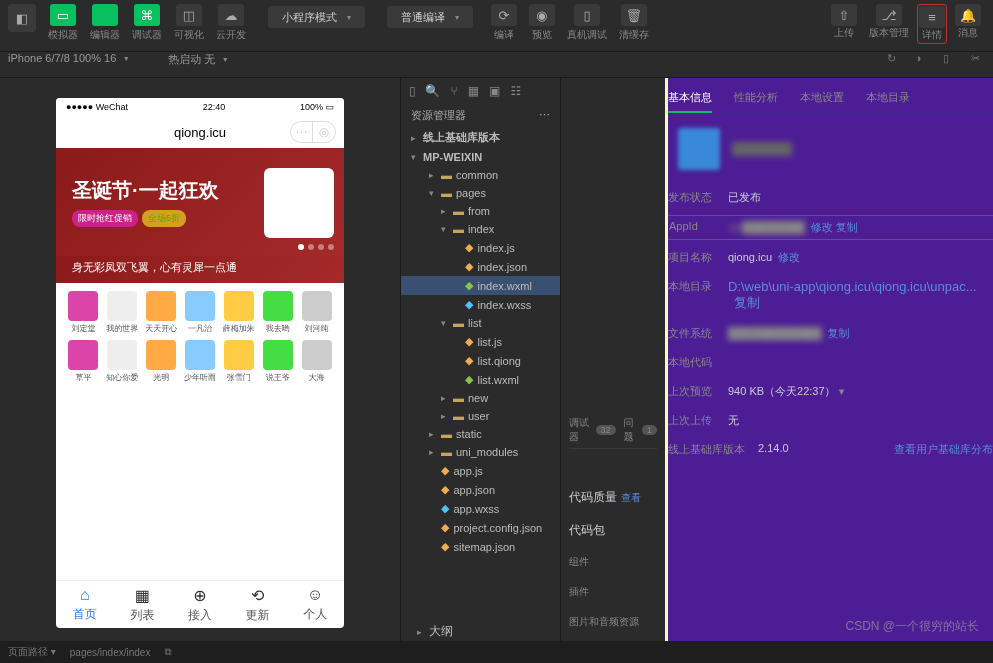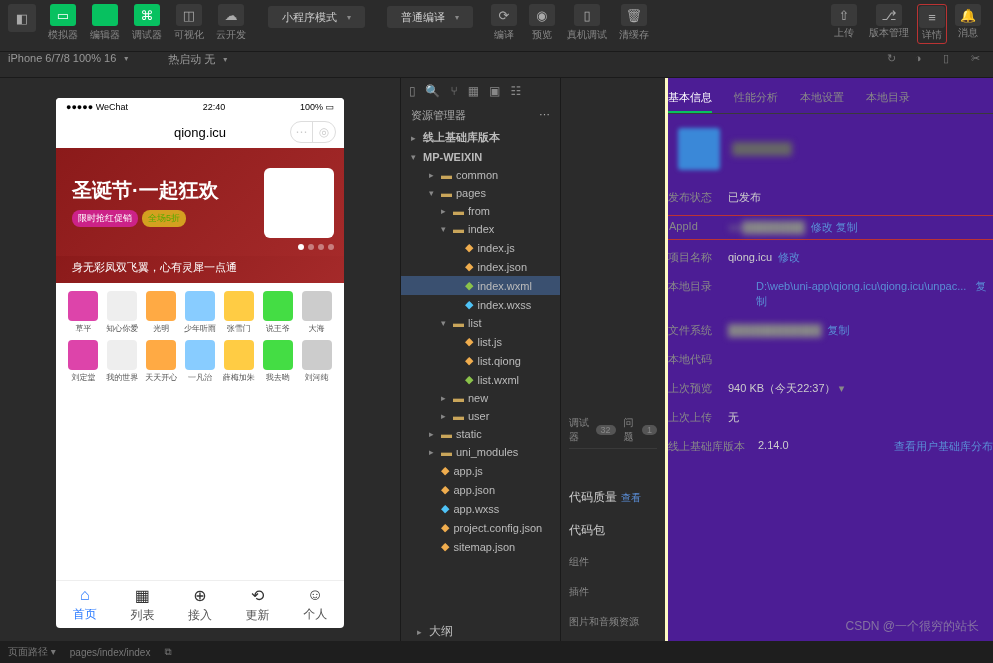--- a/index.html
+++ b/index.html
@@ -224,20 +224,50 @@
         <div class="banner-gift"></div>
         <div class="dots">
             <span class="dot active"></span>
             <span class="dot"></span>
             <span class="dot"></span>
             <span class="dot"></span>
           </div>
       </div>
       <div class="subtitle">身无彩凤双飞翼，心有灵犀一点通</div>
       <div class="avatar-grid">
+        <div class="avatar-row" id="av-row2">
+            <div class="avatar-item">
+              <div class="avatar-img" style="background:#d4a"></div>
+              <div class="avatar-name">刘定堂</div>
+            </div>
+            <div class="avatar-item">
+              <div class="avatar-img" style="background:#eee"></div>
+              <div class="avatar-name">我的世界</div>
+            </div>
+            <div class="avatar-item">
+              <div class="avatar-img" style="background:#fa4"></div>
+              <div class="avatar-name">天天开心</div>
+            </div>
+            <div class="avatar-item">
+              <div class="avatar-img" style="background:#8cf"></div>
+              <div class="avatar-name">一凡治</div>
+            </div>
+            <div class="avatar-item">
+              <div class="avatar-img" style="background:#fc4"></div>
+              <div class="avatar-name">薛梅加朱</div>
+            </div>
+            <div class="avatar-item">
+              <div class="avatar-img" style="background:#4d4"></div>
+              <div class="avatar-name">我去哟</div>
+            </div>
+            <div class="avatar-item">
+              <div class="avatar-img" style="background:#ccc"></div>
+              <div class="avatar-name">刘河纯</div>
+            </div>
+          </div>
         <div class="avatar-row" id="av-row1">
             <div class="avatar-item">
               <div class="avatar-img" style="background:#d4a"></div>
               <div class="avatar-name">草平</div>
             </div>
             <div class="avatar-item">
               <div class="avatar-img" style="background:#eee"></div>
               <div class="avatar-name">知心你爱</div>
             </div>
             <div class="avatar-item">
@@ -252,50 +282,20 @@
               <div class="avatar-img" style="background:#fc4"></div>
               <div class="avatar-name">张雪门</div>
             </div>
             <div class="avatar-item">
               <div class="avatar-img" style="background:#4d4"></div>
               <div class="avatar-name">说王爷</div>
             </div>
             <div class="avatar-item">
               <div class="avatar-img" style="background:#ccc"></div>
               <div class="avatar-name">大海</div>
-            </div>
-          </div>
-        <div class="avatar-row" id="av-row2">
-            <div class="avatar-item">
-              <div class="avatar-img" style="background:#d4a"></div>
-              <div class="avatar-name">刘定堂</div>
-            </div>
-            <div class="avatar-item">
-              <div class="avatar-img" style="background:#eee"></div>
-              <div class="avatar-name">我的世界</div>
-            </div>
-            <div class="avatar-item">
-              <div class="avatar-img" style="background:#fa4"></div>
-              <div class="avatar-name">天天开心</div>
-            </div>
-            <div class="avatar-item">
-              <div class="avatar-img" style="background:#8cf"></div>
-              <div class="avatar-name">一凡治</div>
-            </div>
-            <div class="avatar-item">
-              <div class="avatar-img" style="background:#fc4"></div>
-              <div class="avatar-name">薛梅加朱</div>
-            </div>
-            <div class="avatar-item">
-              <div class="avatar-img" style="background:#4d4"></div>
-              <div class="avatar-name">我去哟</div>
-            </div>
-            <div class="avatar-item">
-              <div class="avatar-img" style="background:#ccc"></div>
-              <div class="avatar-name">刘河纯</div>
             </div>
           </div>
       </div>
       <div class="phone-spacer"></div>
       <div class="tabbar" id="tabbar">
           <div class="tab-item active">
             <div class="tab-icon">⌂</div>
             <div class="tab-label">首页</div>
           </div>
           <div class="tab-item">
@@ -489,21 +489,21 @@
     <div class="detail-row appid-row">
       <span class="detail-label">AppId</span>
       <span class="detail-value"><span class="blur-text">wx████████</span><span class="link">修改 复制</span></span>
     </div>
     <div class="detail-row">
       <span class="detail-label">项目名称</span>
       <span class="detail-value"><span>qiong.icu</span><span class="link">修改</span></span>
     </div>
     <div class="detail-row">
       <span class="detail-label">本地目录</span>
-      <span class="detail-value" style="color:#5a8dd6;font-size:11px;margin-left:28px;"><span>D:\web\uni-app\qiong.icu\qiong.icu\unpac...</span> <span class="link">复制</span></span>
+      <span class="detail-value" style="color:#5a8dd6;font-size:13px;"><span>D:\web\uni-app\qiong.icu\qiong.icu\unpac...</span> <span class="link">复制</span></span>
     </div>
     <div class="detail-row">
       <span class="detail-label">文件系统</span>
       <span class="detail-value"><span class="blur-text">████████████</span><span class="link">复制</span></span>
     </div>
     <div class="detail-row">
       <span class="detail-label">本地代码</span>
     </div>
     <div class="detail-row">
       <span class="detail-label">上次预览</span>

